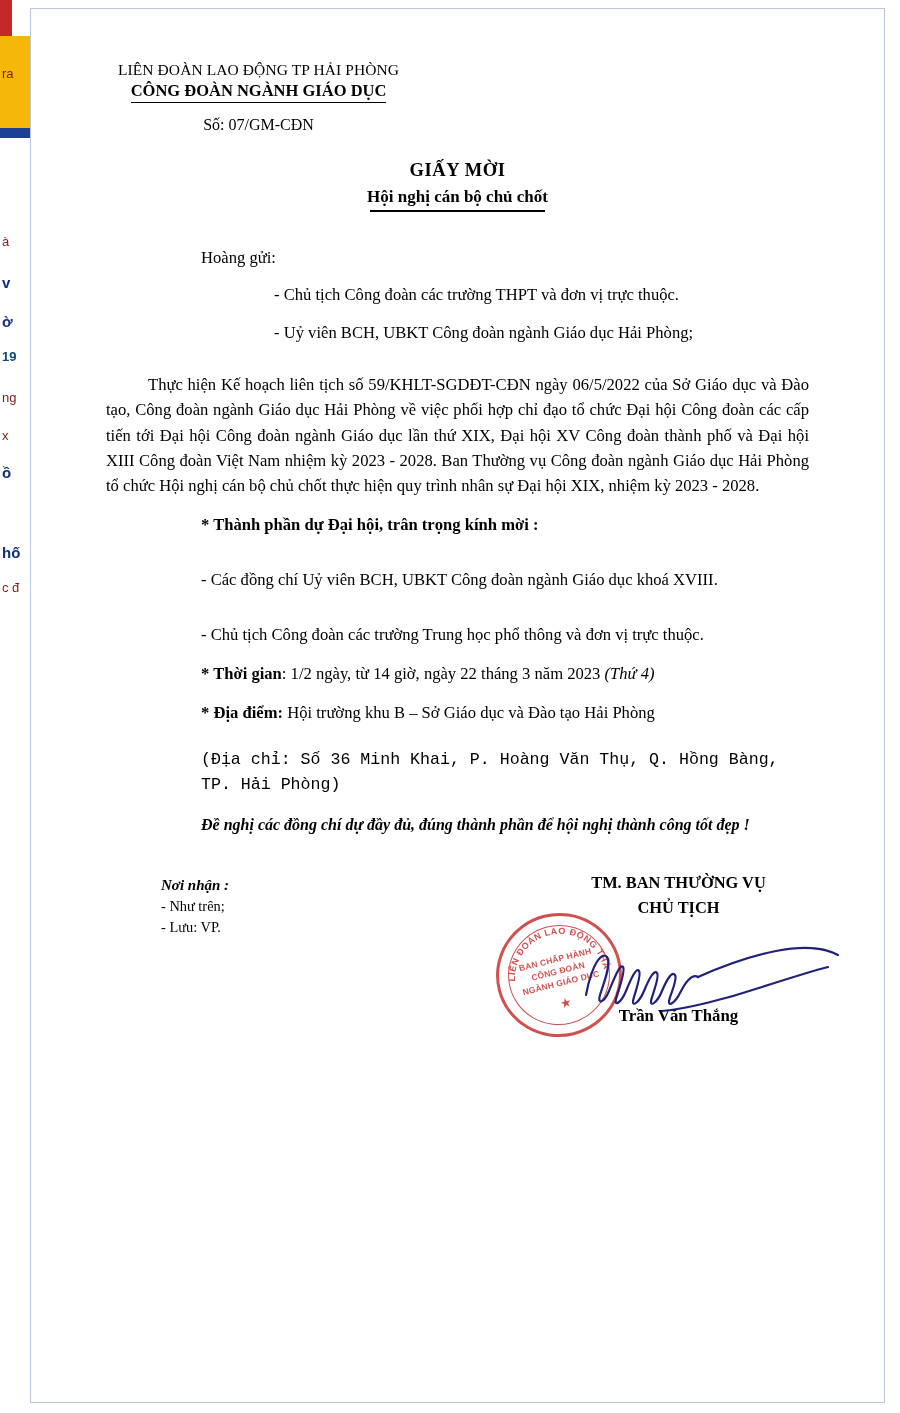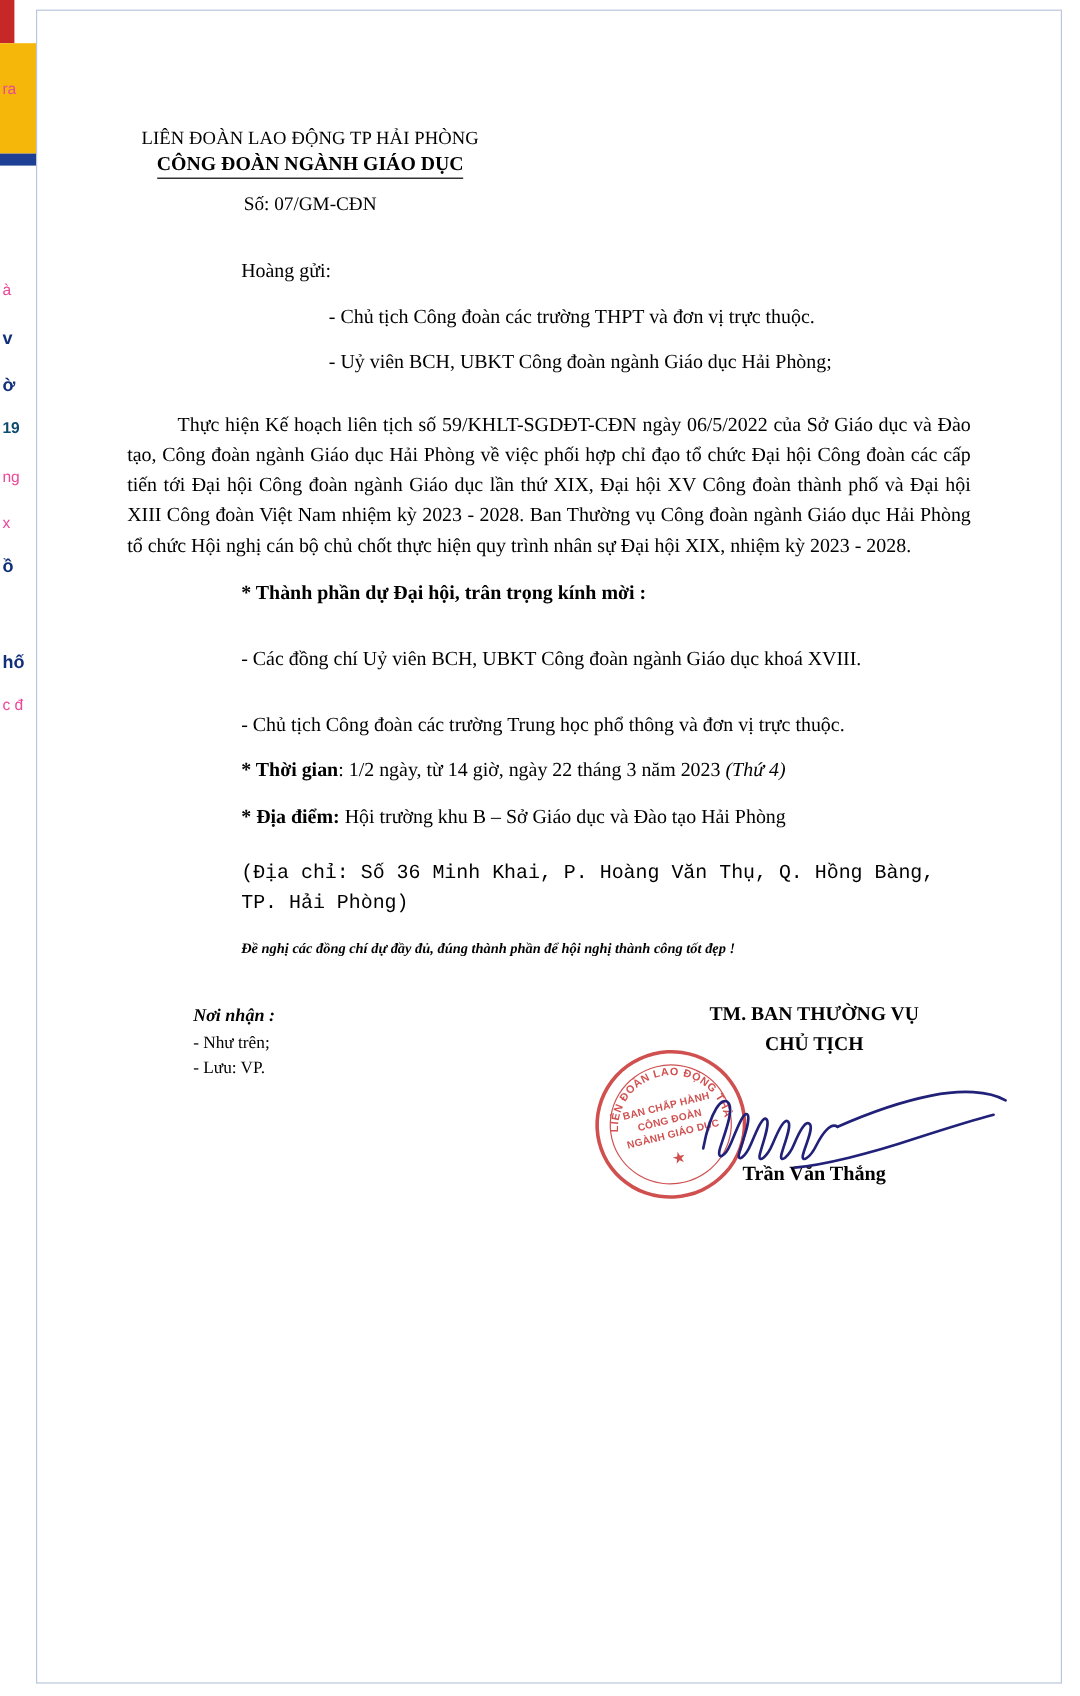--- a/index.html
+++ b/index.html
@@ -39,21 +39,21 @@
     position: absolute;
     left: 0; top: 128px;
     width: 30px; height: 10px;
     background: #1d3f94;
   }
   .strip-text {
     position: absolute;
     left: 2px;
     font-family: "Liberation Sans", sans-serif;
     font-size: 13px;
-    color: #ec4899;
+    color: #7f1d1d;
     white-space: nowrap;
   }
   .strip-text.blue { color: #0c4a6e; font-weight: bold; }
   .strip-text.bluebig { color: #12307a; font-weight: bold; font-size: 15px; }
 
   
   .doc-page {
     position: absolute;
     left: 30px; top: 8px;
     width: 855px; height: 1395px;
@@ -73,21 +73,21 @@
   .header-row {
     display: flex;
     justify-content: space-between;
     align-items: flex-start;
   }
   .hdr-left {
     width: 305px;
     text-align: center;
     font-size: 15.5px;
   }
-  .hdr-left .l1 { letter-spacing: .1px; margin-top: 46px; }
+  .hdr-left .l1 { letter-spacing: .1px; }
   .hdr-left .l2 {
     font-weight: bold;
     font-size: 16.5px;
     display: inline-block;
     border-bottom: 1.6px solid #000;
     padding-bottom: 1px;
     margin-top: 2px;
   }
   .hdr-left .l3 { margin-top: 13px; font-size: 16px; }
 
@@ -148,21 +148,21 @@
   .bold-line { margin-top: 15px; margin-left: 95px; font-weight: bold; }
   .mixed-line { margin-top: 14px; margin-left: 95px; }
   .mixed-line b { font-weight: bold; }
   .mixed-line i { font-style: italic; }
   .addr-line { margin-top: 22px; margin-left: 95px; font-family: Liberation Mono, monospace; }
   .note-italic {
     margin-top: 15px;
     margin-left: 95px;
     font-style: italic;
     font-weight: bold;
-    font-size: 12px;
+    font-size: 16px;
   }
 
   
   .footer-block {
     margin-top: 38px;
     position: relative;
     height: 190px;
   }
   .noi-nhan {
     position: absolute;
@@ -255,20 +255,25 @@
   <div class="doc-inner">
 
     <div class="header-row">
       <div class="hdr-left">
         <div class="l1">LIÊN ĐOÀN LAO ĐỘNG TP HẢI PHÒNG</div>
         <div><span class="l2">CÔNG ĐOÀN NGÀNH GIÁO DỤC</span></div>
         <div class="l3">Số: 07/GM-CĐN</div>
       </div>
     </div>
 
+    <div class="title-block">
+      <div class="title-main">GIẤY MỜI</div>
+      <div class="title-sub">Hội nghị cán bộ chủ chốt</div>
+      <div class="title-rule"></div>
+    </div>
 
     <div class="body-block">
       <div class="kinh-gui">Hoàng gửi:</div>
 
       <div class="recipient">- Chủ tịch Công đoàn các trường THPT và đơn vị trực thuộc.</div>
       <div class="recipient">- Uỷ viên BCH, UBKT Công đoàn ngành Giáo dục Hải Phòng;</div>
 
       <div class="para">
         <span class="indent"></span><span>Thực hiện Kế hoạch liên tịch số 59/KHLT-SGDĐT-CĐN ngày 06/5/2022 của Sở Giáo dục và Đào tạo, Công đoàn ngành Giáo dục Hải Phòng về việc phối hợp chỉ đạo tổ chức Đại hội Công đoàn các cấp tiến tới Đại hội Công đoàn ngành Giáo dục lần thứ XIX, Đại hội XV Công đoàn thành phố và Đại hội XIII Công đoàn Việt Nam nhiệm kỳ 2023 - 2028. Ban Thường vụ Công đoàn ngành Giáo dục Hải Phòng tổ chức Hội nghị cán bộ chủ chốt thực hiện quy trình nhân sự Đại hội XIX, nhiệm kỳ 2023 - 2028.</span>
       </div>

